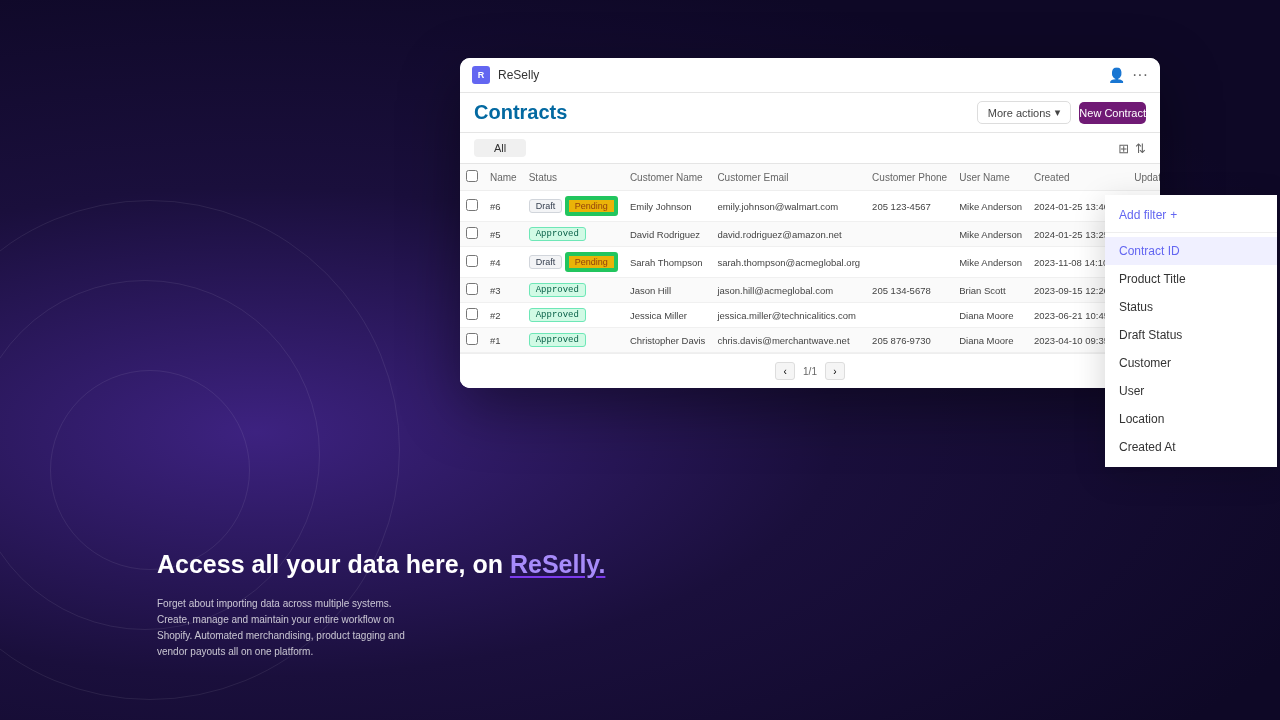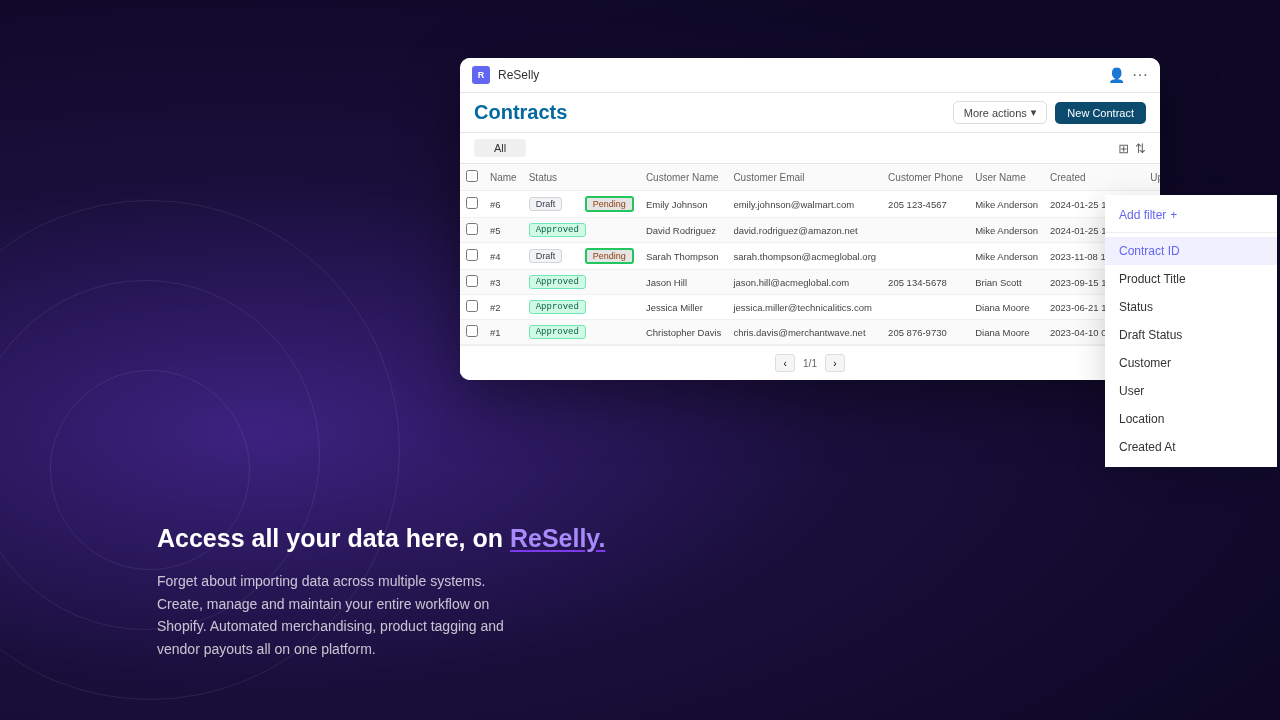--- a/index.html
+++ b/index.html
@@ -111,24 +111,24 @@
       border: 1px solid #ddd;
       border-radius: 5px;
       padding: 4px 10px;
       font-size: 11px;
       color: #444;
       cursor: pointer;
       display: flex; align-items: center; gap: 4px;
     }
 
     .new-contract-btn {
-      background: #0c4a6e;
+      background: #701a75;
       border: none;
       border-radius: 5px;
-      padding: 5px 12px;
+      padding: 5px 0;
       font-size: 11px;
       color: #fff;
       cursor: pointer;
       font-weight: 500;
     }
 
     
     .filter-bar {
       background: #fff;
       padding: 6px 14px;
@@ -195,21 +195,21 @@
     .checkbox { width: 12px; height: 12px; }
 
     .badge {
       display: inline-block;
       padding: 1px 6px;
       border-radius: 3px;
       font-size: 9px;
       font-weight: 500;
     }
     .badge-draft { background: #f3f4f6; color: #374151; border: 1px solid #d1d5db; }
-    .badge-pending { background: #e5e5e5; color: #92400e; border: 2px solid #22c55e; margin-left: 20px; }
+    .badge-pending { background: #eab308; color: #92400e; border: 4px solid #22c55e; }
     .badge-approved { background: #d1fae5; color: #065f46; border: 1px solid #6ee7b7; font-family: Liberation Mono, monospace; }
 
     .pagination {
       background: #fff;
       padding: 8px 14px;
       display: flex;
       align-items: center;
       justify-content: center;
       gap: 8px;
       font-size: 10px;
@@ -281,21 +281,21 @@
     }
 
     .headline .brand-highlight {
       color: #a78bfa;
       text-decoration: underline;
       text-decoration-color: #7c3aed;
       text-underline-offset: 3px;
     }
 
     .subtext {
-      font-size: 14px;
+      font-size: 10px;
       color: rgba(255,255,255,0.75);
       line-height: 1.6;
       max-width: 530px;
     }
 
     tr:nth-child(odd) td { background: #fff; }
     tr:nth-child(even) td { background: #fafafa; }
   </style>
 </head>
 <body>

